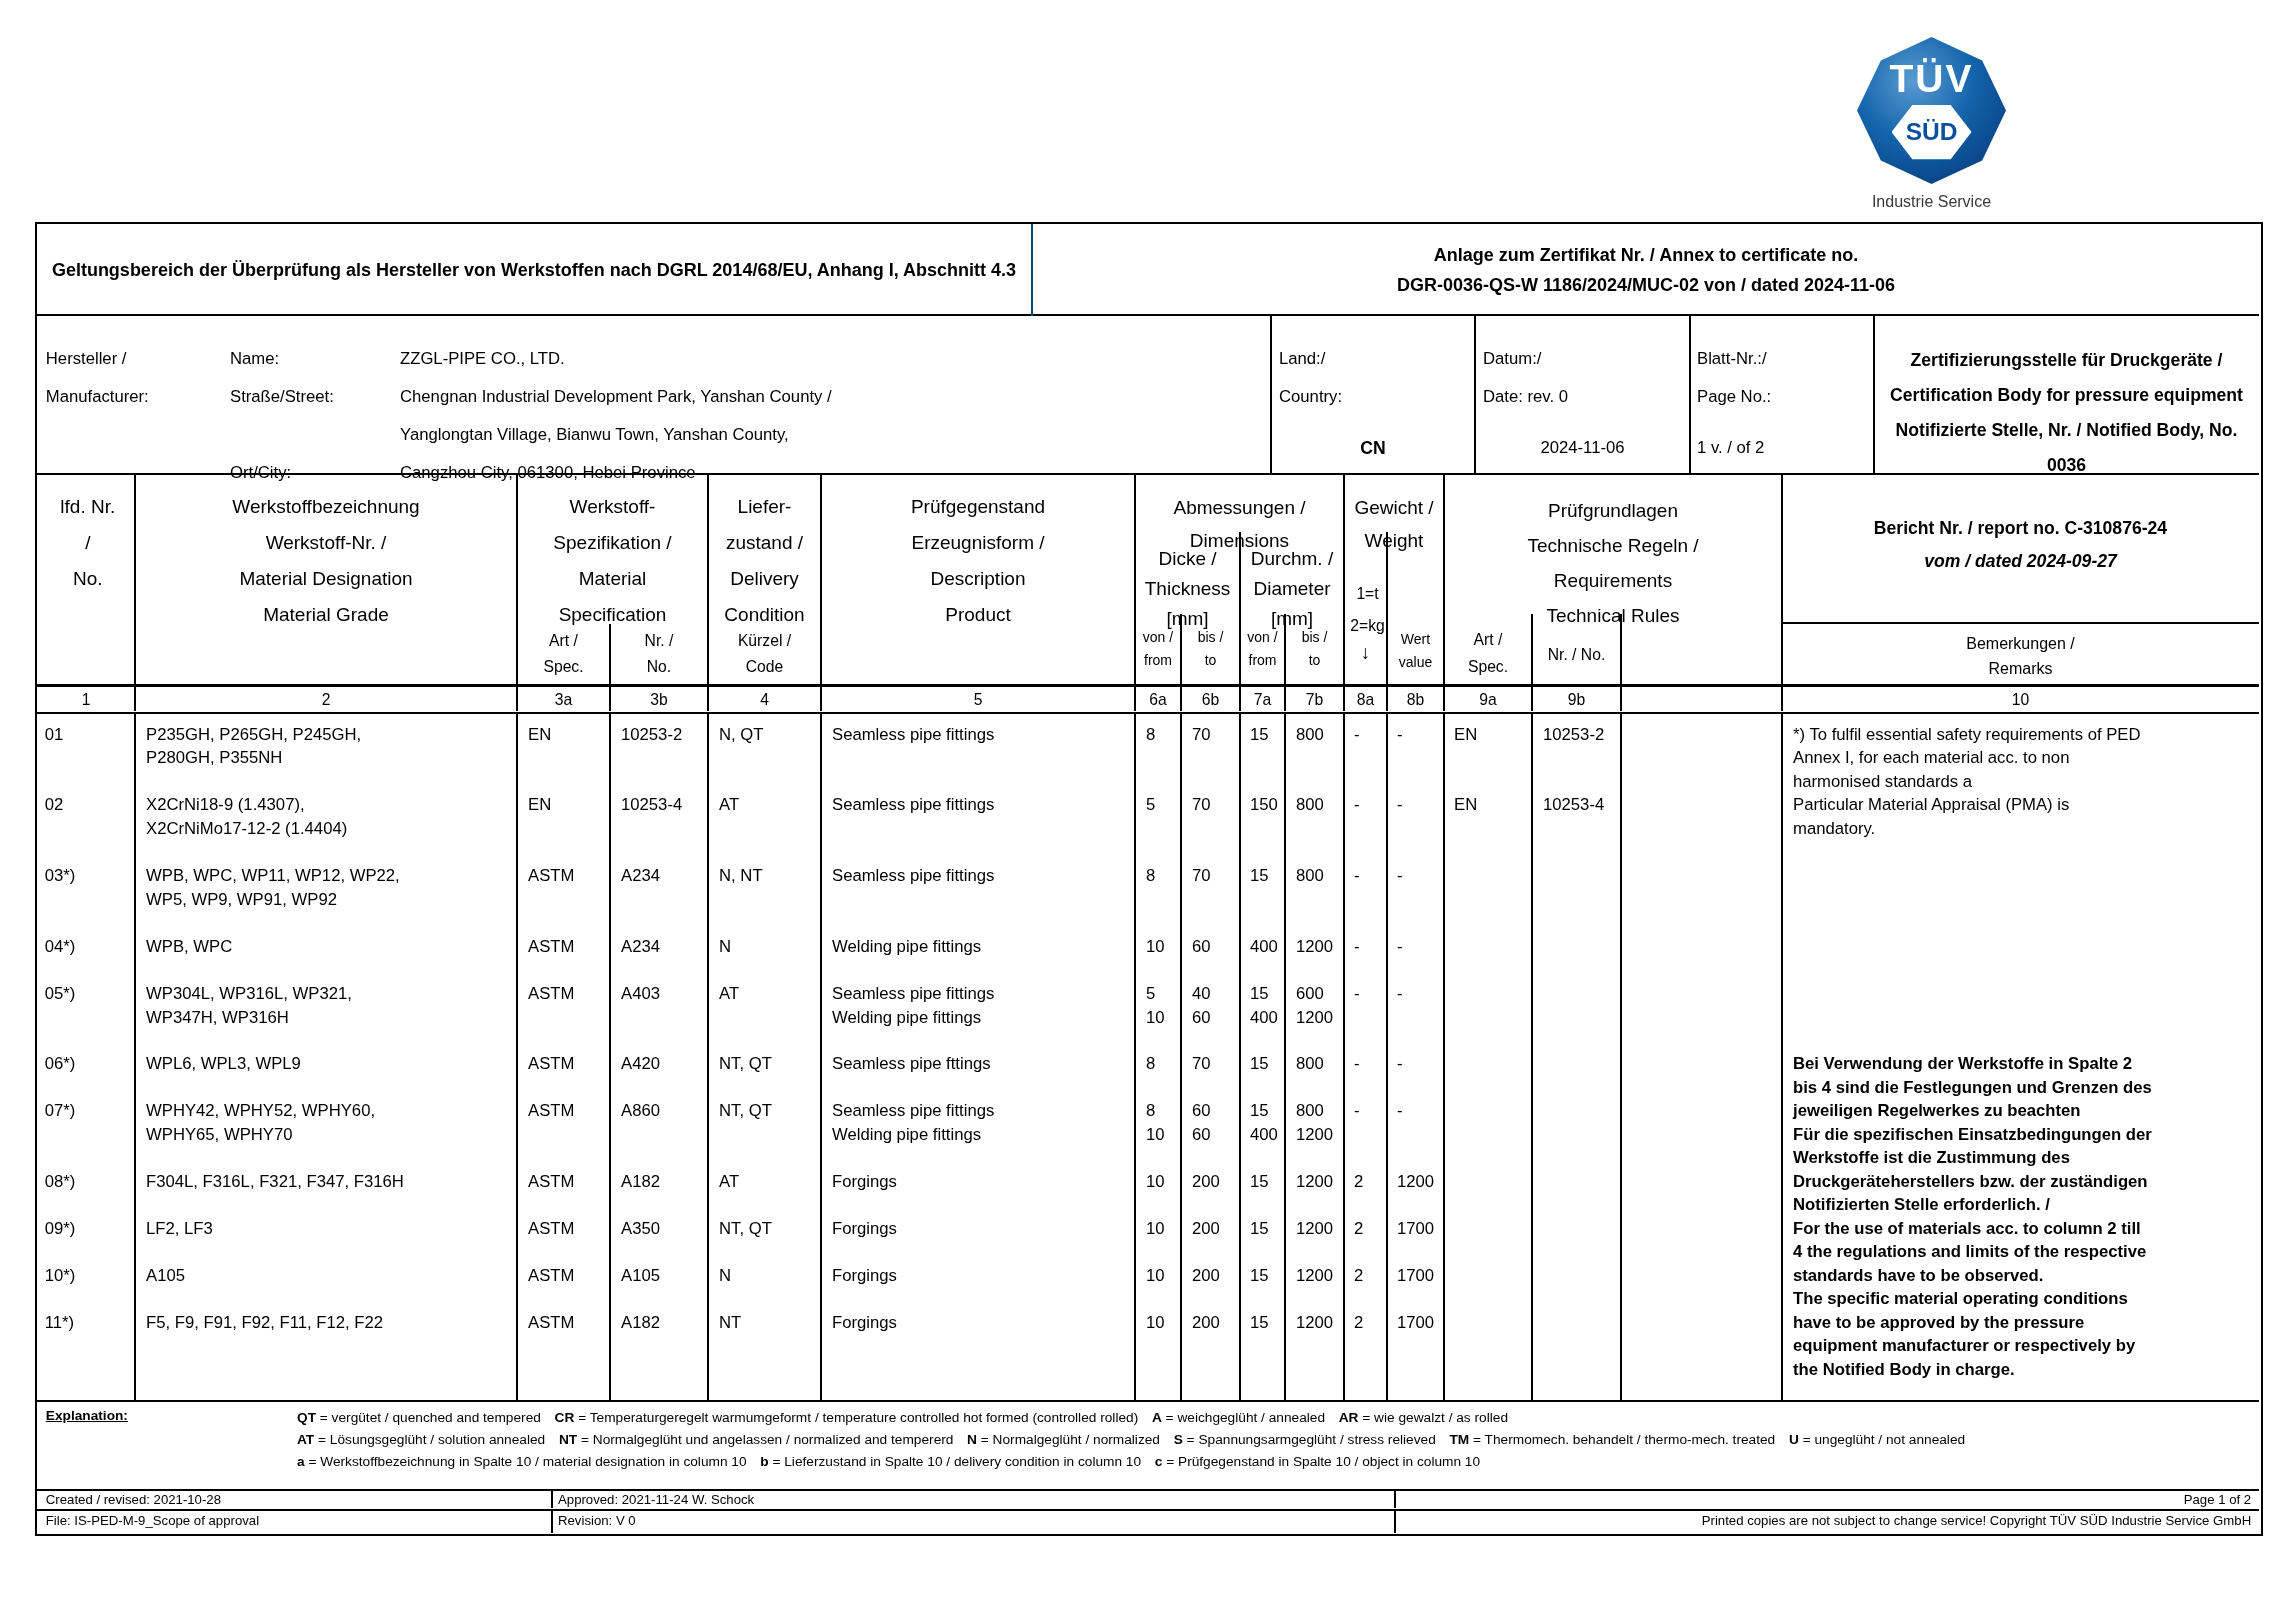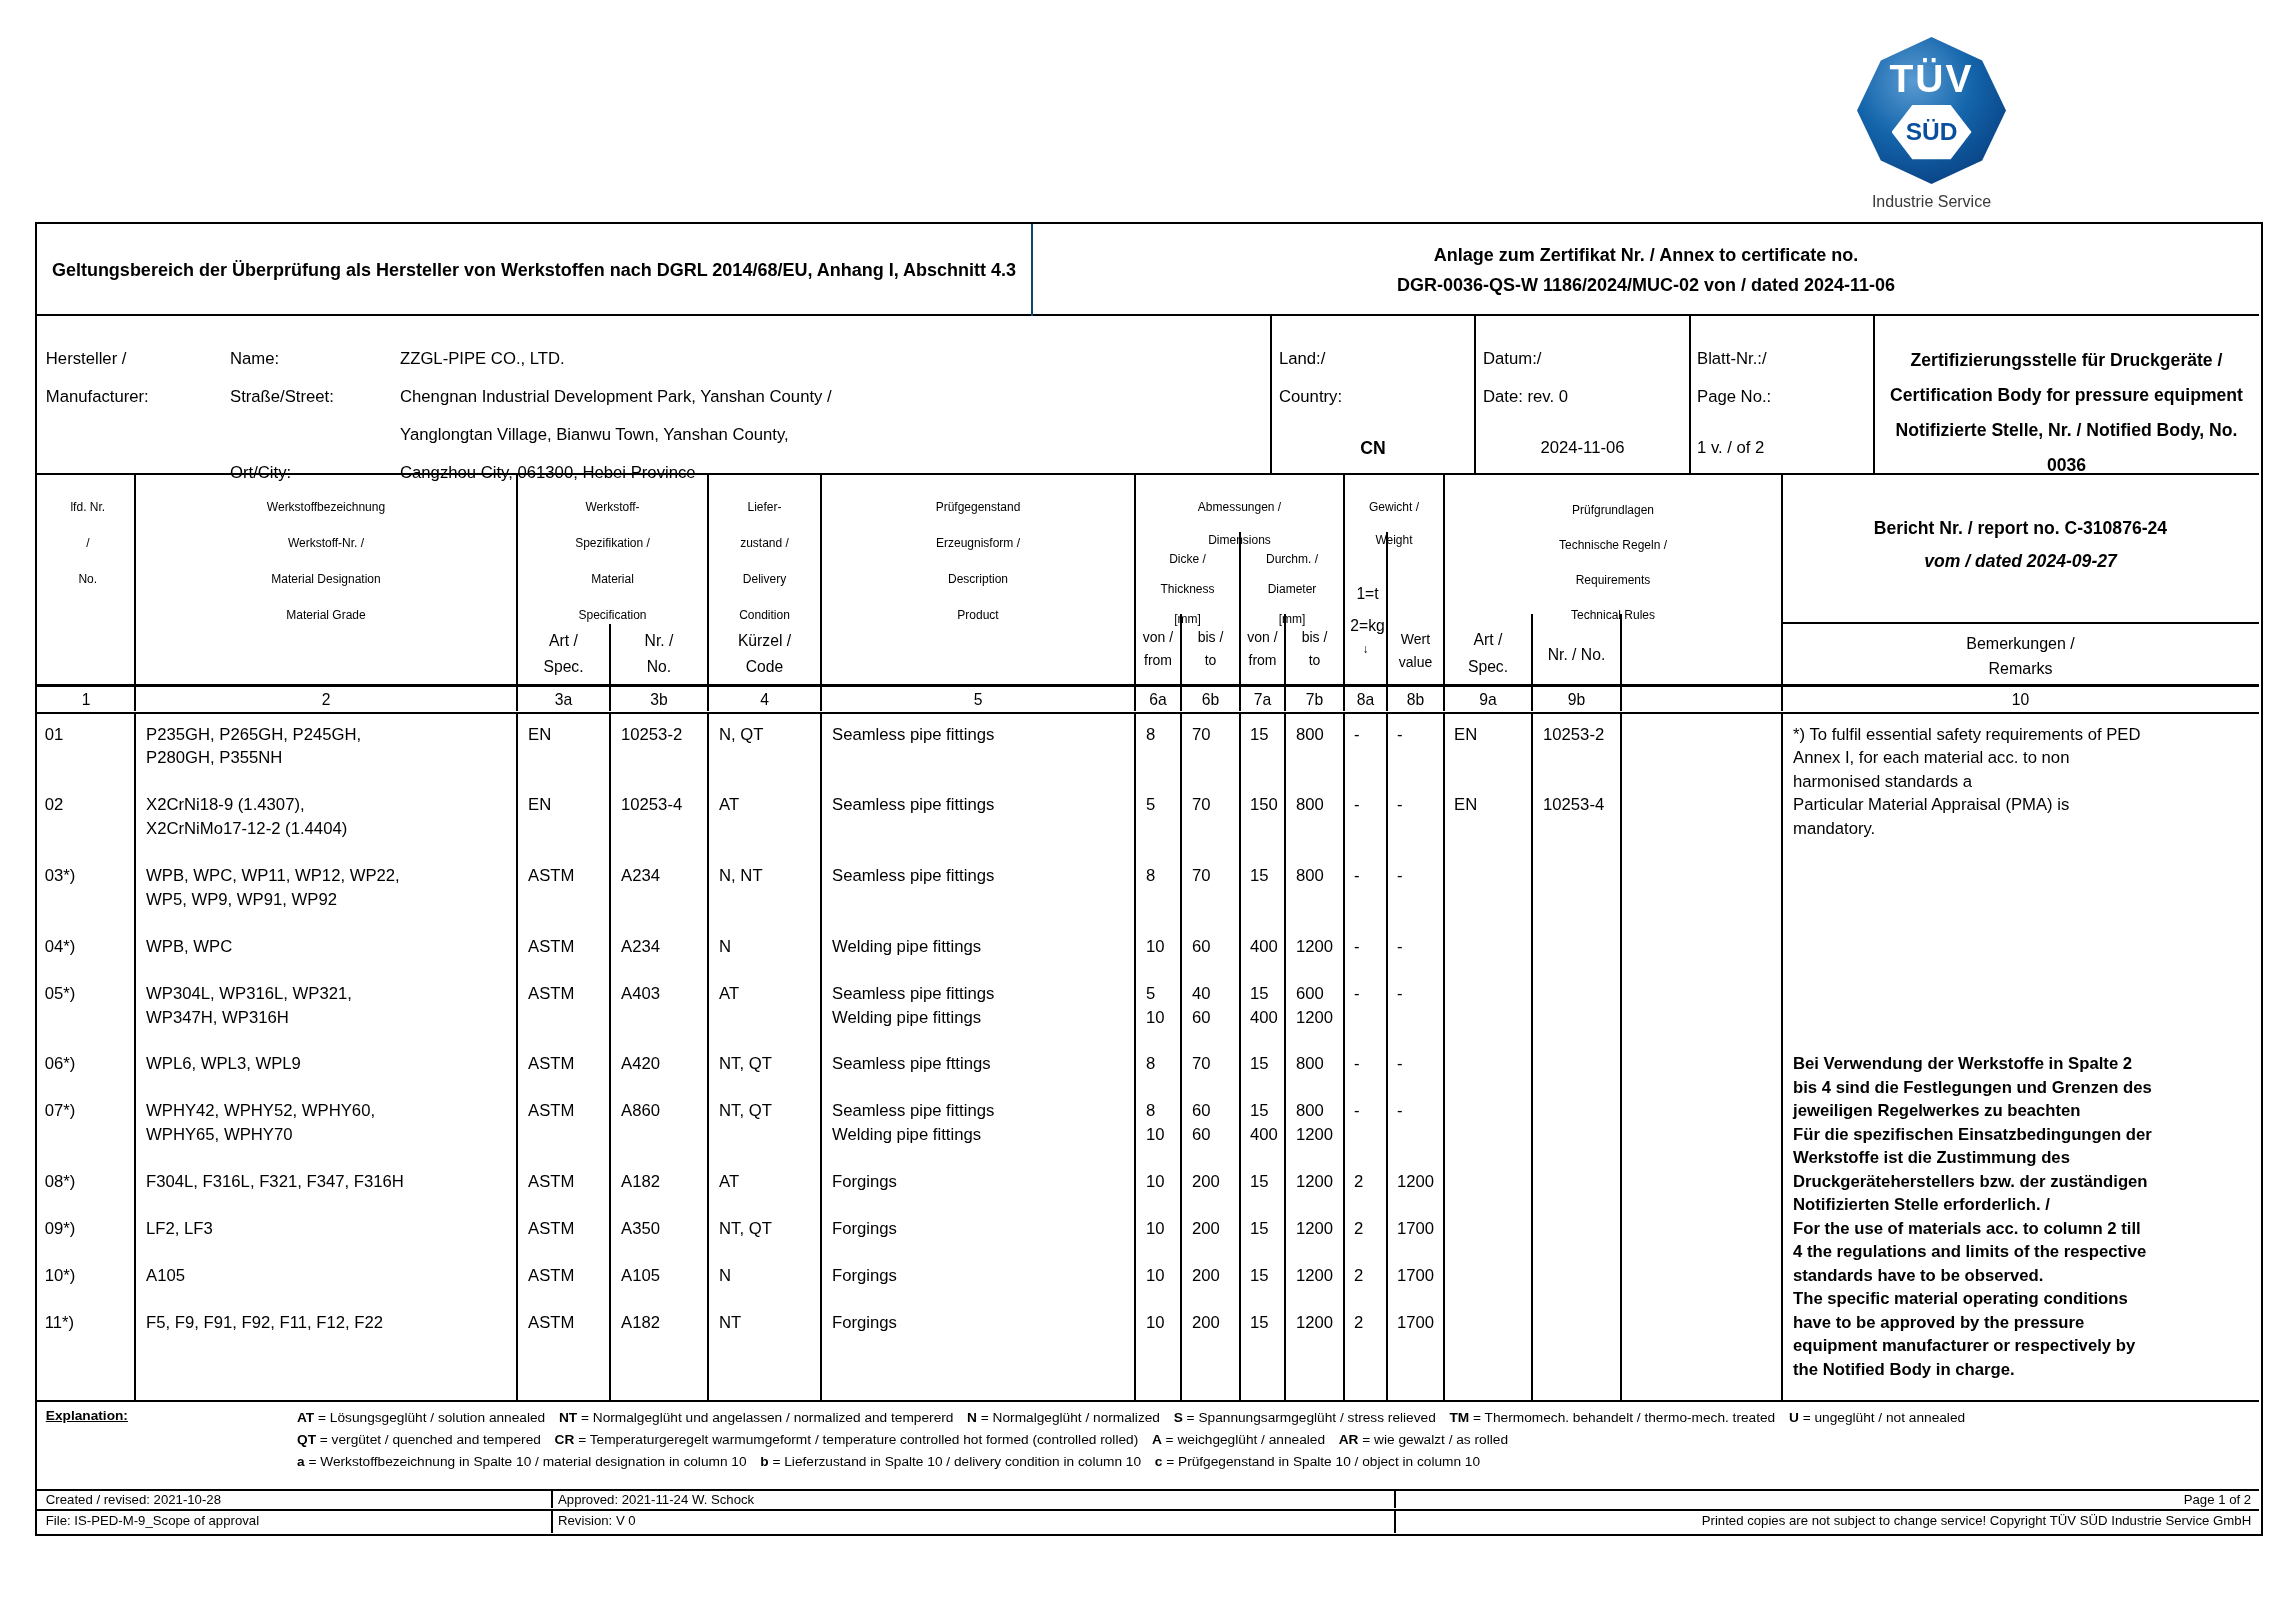--- a/index.html
+++ b/index.html
@@ -8,21 +8,21 @@
   .band{position:absolute;left:0;width:2222px;box-sizing:border-box;}
   .vline{position:absolute;width:2px;background:#000;}
   .hline{position:absolute;height:2px;background:#000;}
   .hline.thick{height:2.9px;}
   .tbox{position:absolute;top:0;height:92px;display:flex;flex-direction:column;justify-content:center;text-align:center;font-weight:bold;font-size:18px;line-height:30px;box-sizing:border-box;}
   .ablk{position:absolute;font-size:16.7px;}
   .b{font-weight:bold;}
   .i{font-style:italic;}
   .ta-c{text-align:center;}
   .ta-l{text-align:left;}
-  .hcell{position:absolute;font-size:12px;text-align:center;}
+  .hcell{position:absolute;font-size:19px;text-align:center;}
   .hcell.sm{font-size:15.7px;line-height:25.5px;}
   .hcell.xs{font-size:14px;line-height:22.5px;}
   .label-cell{position:absolute;top:212px;height:27.4px;line-height:26.5px;text-align:center;font-size:15.7px;}
   .entry{position:absolute;font-size:16.7px;line-height:23.5px;}
   .fcell{position:absolute;white-space:nowrap;}
   .legend-line{white-space:nowrap;}
   
   .logo{position:absolute;left:1857px;top:37px;width:149px;}
   .octagon{width:149px;height:147px;background:radial-gradient(circle at 38% 30%,#5a9bd2 0%,#1465ab 42%,#063a7c 88%);clip-path:polygon(50% 0%,84% 16%,100% 50%,84% 84%,50% 100%,16% 84%,0% 50%,16% 16%);display:flex;flex-direction:column;align-items:center;}
   .tuv-text{color:#fff;font-weight:bold;font-size:39px;letter-spacing:2px;margin-top:19.6px;}
@@ -285,22 +285,22 @@
       <div class="entry" style="left: 1155px; top: 597px; width: 47px;">200</div>
       <div class="entry" style="left: 1213px; top: 597px; width: 33px;">15</div>
       <div class="entry" style="left: 1259px; top: 597px; width: 47px;">1200</div>
       <div class="entry" style="left: 1317px; top: 597px; width: 31px;">2</div>
       <div class="entry" style="left: 1360px; top: 597px; width: 45px;">1700</div>
     </div>
 
   <div class="band" style="top:1178px;height:89px;border-bottom:2px solid #000;">
     <div style="position:absolute;left:8.8px;top:5.9px;font-weight:bold;text-decoration:underline;font-size:13.7px;">Explanation:</div>
     <div style="position:absolute;left:260px;top:4.9px;font-size:13.7px;line-height:22px;">
+        <div class="legend-line"><b>QT</b> = vergütet / quenched and tempered  <b>CR</b> = Temperaturgeregelt warmumgeformt / temperature controlled hot formed (controlled rolled)  <b>A</b> = weichgeglüht / annealed  <b>AR</b> = wie gewalzt / as rolled</div>
         <div class="legend-line"><b>AT</b> = Lösungsgeglüht / solution annealed  <b>NT</b> = Normalgeglüht und angelassen / normalized and tempererd  <b>N</b> = Normalgeglüht / normalized  <b>S</b> = Spannungsarmgeglüht / stress relieved  <b>TM</b> = Thermomech. behandelt / thermo-mech. treated  <b>U</b> = ungeglüht / not annealed</div>
-        <div class="legend-line"><b>QT</b> = vergütet / quenched and tempered  <b>CR</b> = Temperaturgeregelt warmumgeformt / temperature controlled hot formed (controlled rolled)  <b>A</b> = weichgeglüht / annealed  <b>AR</b> = wie gewalzt / as rolled</div>
         <div class="legend-line"><b>a</b> = Werkstoffbezeichnung in Spalte 10 / material designation in column 10  <b>b</b> = Lieferzustand in Spalte 10 / delivery condition in column 10  <b>c</b> = Prüfgegenstand in Spalte 10 / object in column 10</div>
       </div>
   </div>
 
   <div class="band" style="top:1267px;height:19.6px;border-bottom:2.9px solid #000;font-size:13.2px;">
     <div class="fcell" style="left:8.8px;top:1px;">Created / revised: 2021-10-28</div>
     <div class="fcell" style="left:521px;top:1px;">Approved: 2021-11-24 W. Schock</div>
     <div class="fcell" style="right:7.8px;top:1px;">Page 1 of 2</div>
     <div class="vline" style="left:514px;top:0;height:16.7px;"></div>
     <div class="vline" style="left:1357px;top:0;height:16.7px;"></div>

